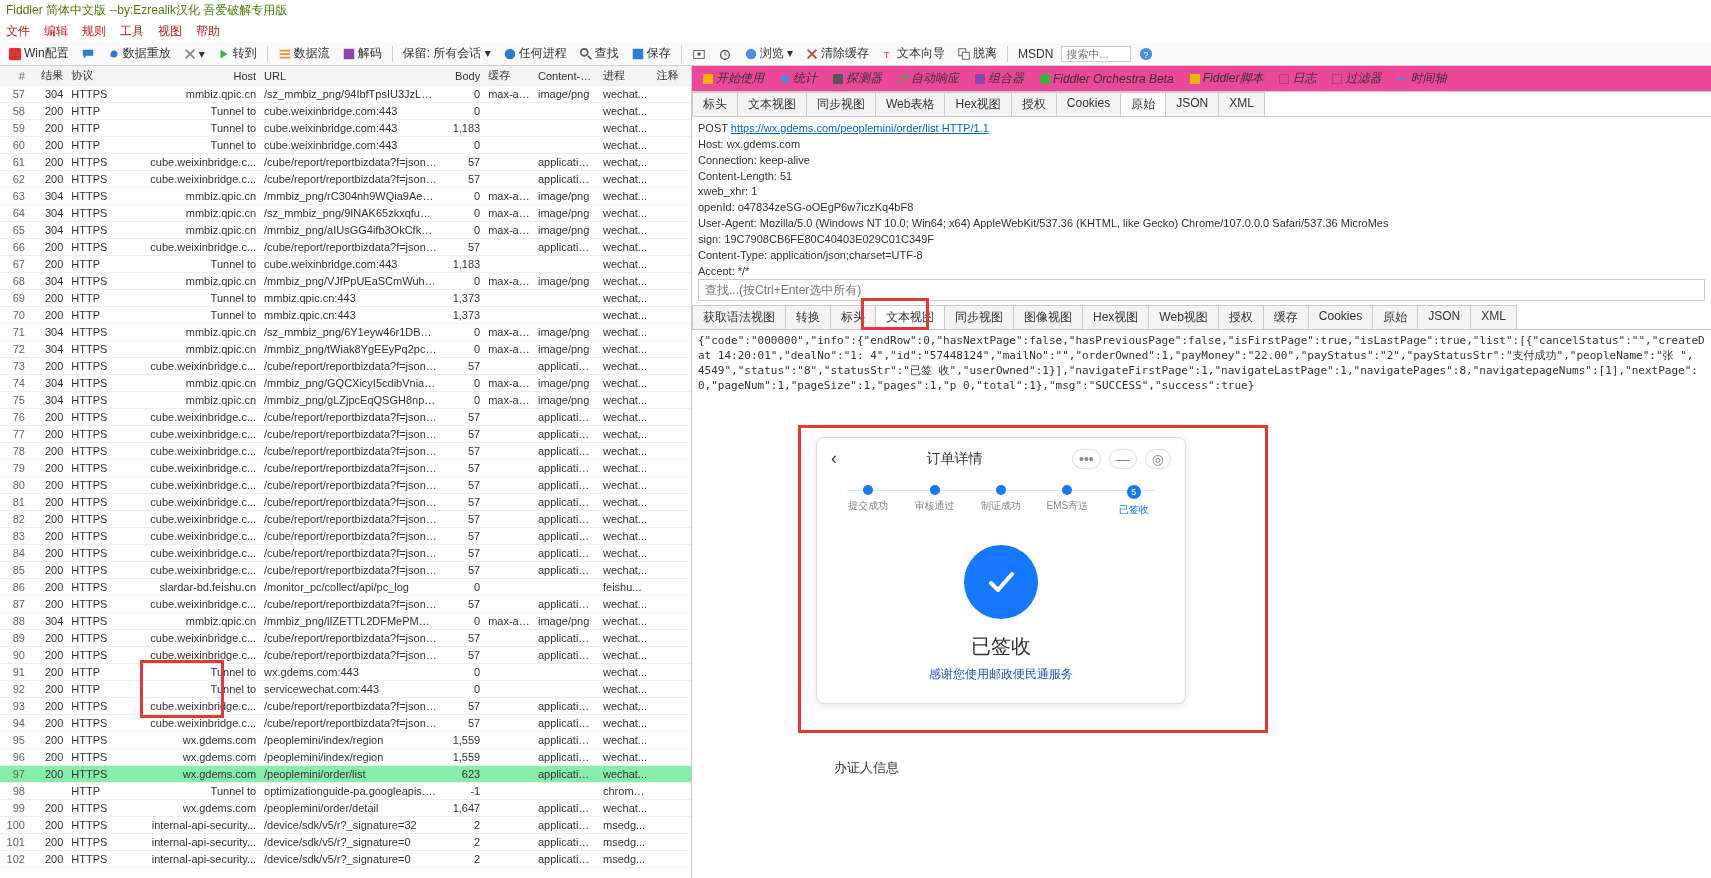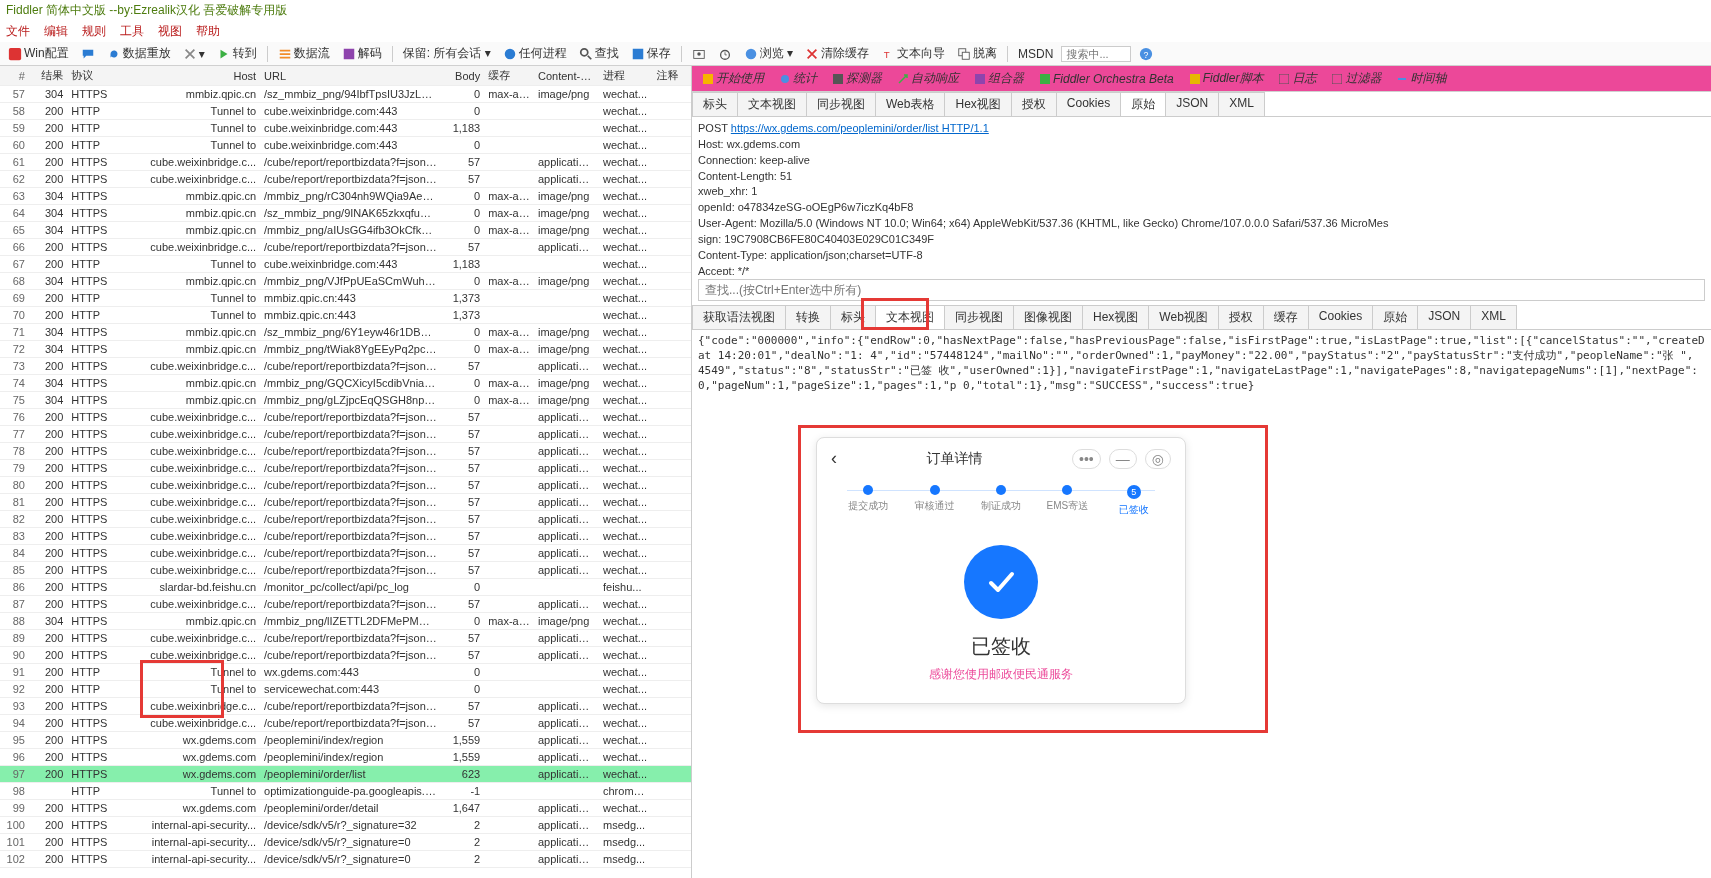--- a/index.html
+++ b/index.html
@@ -80,21 +80,21 @@
 .ph-ctrls span { border:1px solid #ddd; border-radius:12px; padding:0 6px; height:20px; display:inline-flex; align-items:center; }
 .steps { display:flex; justify-content:space-between; align-items:flex-start; padding:6px 18px 10px; position:relative; }
 .step { flex:1; text-align:center; font-size:10px; color:#888; position:relative; }
 .step .sdot { width:10px; height:10px; border-radius:50%; background:#1677ff; display:block; margin:0 auto 4px; position:relative; z-index:2; }
 .step.done .sdot { background:#1677ff; }
 .step.cur .sdot { width:14px; height:14px; background:#1677ff; color:#fff; font-size:9px; line-height:14px; }
 .step-line { position:absolute; top:11px; left:30px; right:30px; height:1px; background:#cfe3ff; z-index:1; }
 .big-check { width:74px; height:74px; border-radius:50%; background:#1677ff; margin:18px auto 14px; display:flex; align-items:center; justify-content:center; }
 .big-check svg { width:40px; height:40px; }
 .ph-status { text-align:center; font-size:20px; color:#333; margin-bottom:6px; }
-.ph-sub { text-align:center; font-size:12px; color:#ec4899; }
+.ph-sub { text-align:center; font-size:12px; color:#1d4ed8; }
 .ph-section { padding:14px 18px 0; font-size:13px; color:#333; }
 
 
 .host-redbox { position:absolute; border:3px solid #e53935; pointer-events:none; }
 
 
 .i-blue{fill:#2b7cd3}.i-green{fill:#3cb043}.i-orange{fill:#f28c28}.i-red{fill:#d33}.i-purple{fill:#8e44ad}.i-gray{fill:#888}
 </style>
 </head>
 <body>
@@ -939,16 +939,17 @@
             <div class="step cur"><span class="sdot">5</span><span style="color:#1677ff">已签收</span></div>
           </div>
           <div class="big-check">
             <svg viewBox="0 0 40 40">
                 <path d="M10 21l7 7 14-16" stroke="#fff" stroke-width="4" fill="none" stroke-linecap="round" stroke-linejoin="round"></path>
               </svg>
           </div>
           <div class="ph-status">已签收</div>
           <div class="ph-sub">感谢您使用邮政便民通服务</div>
         </div>
+        <div class="ph-section" style="position:absolute; left:18px; top:320px; width:370px;">办证人信息</div>
       </div>
     </div>
   </div>
 </div>
 
 </body></html>

